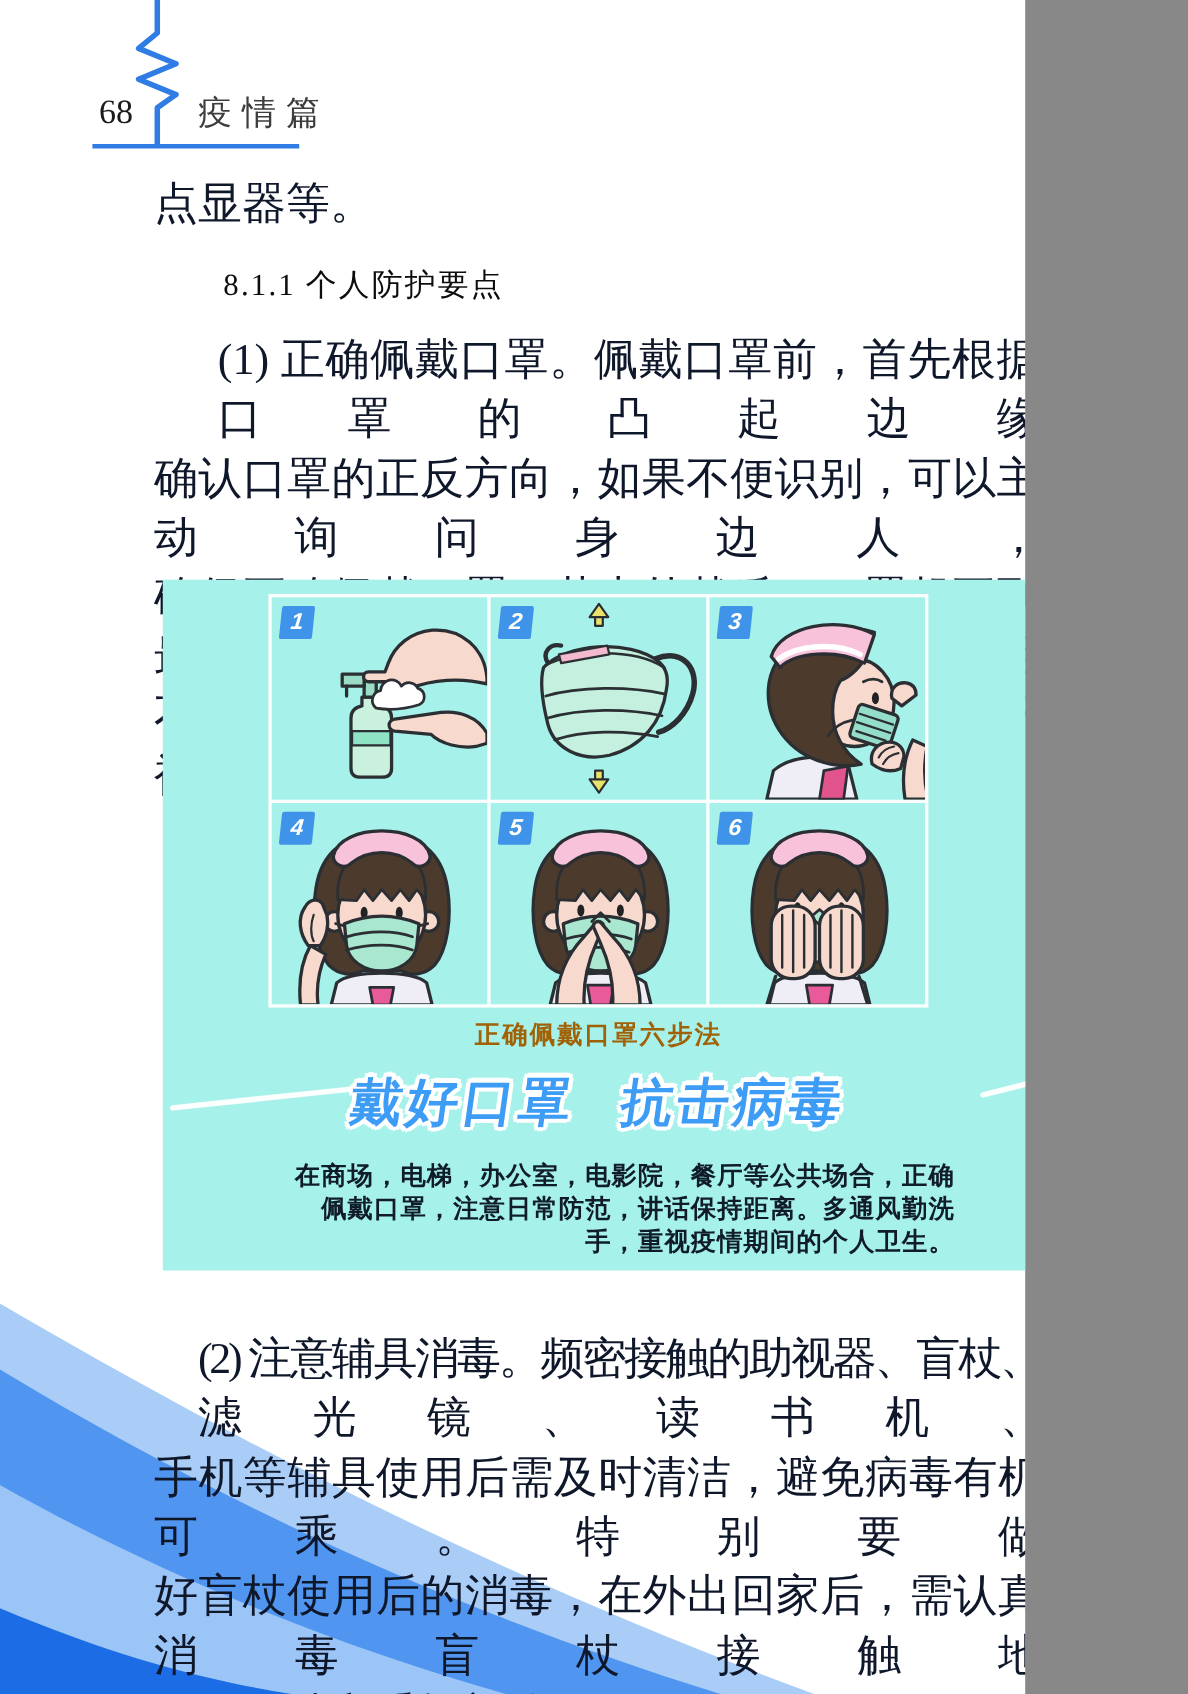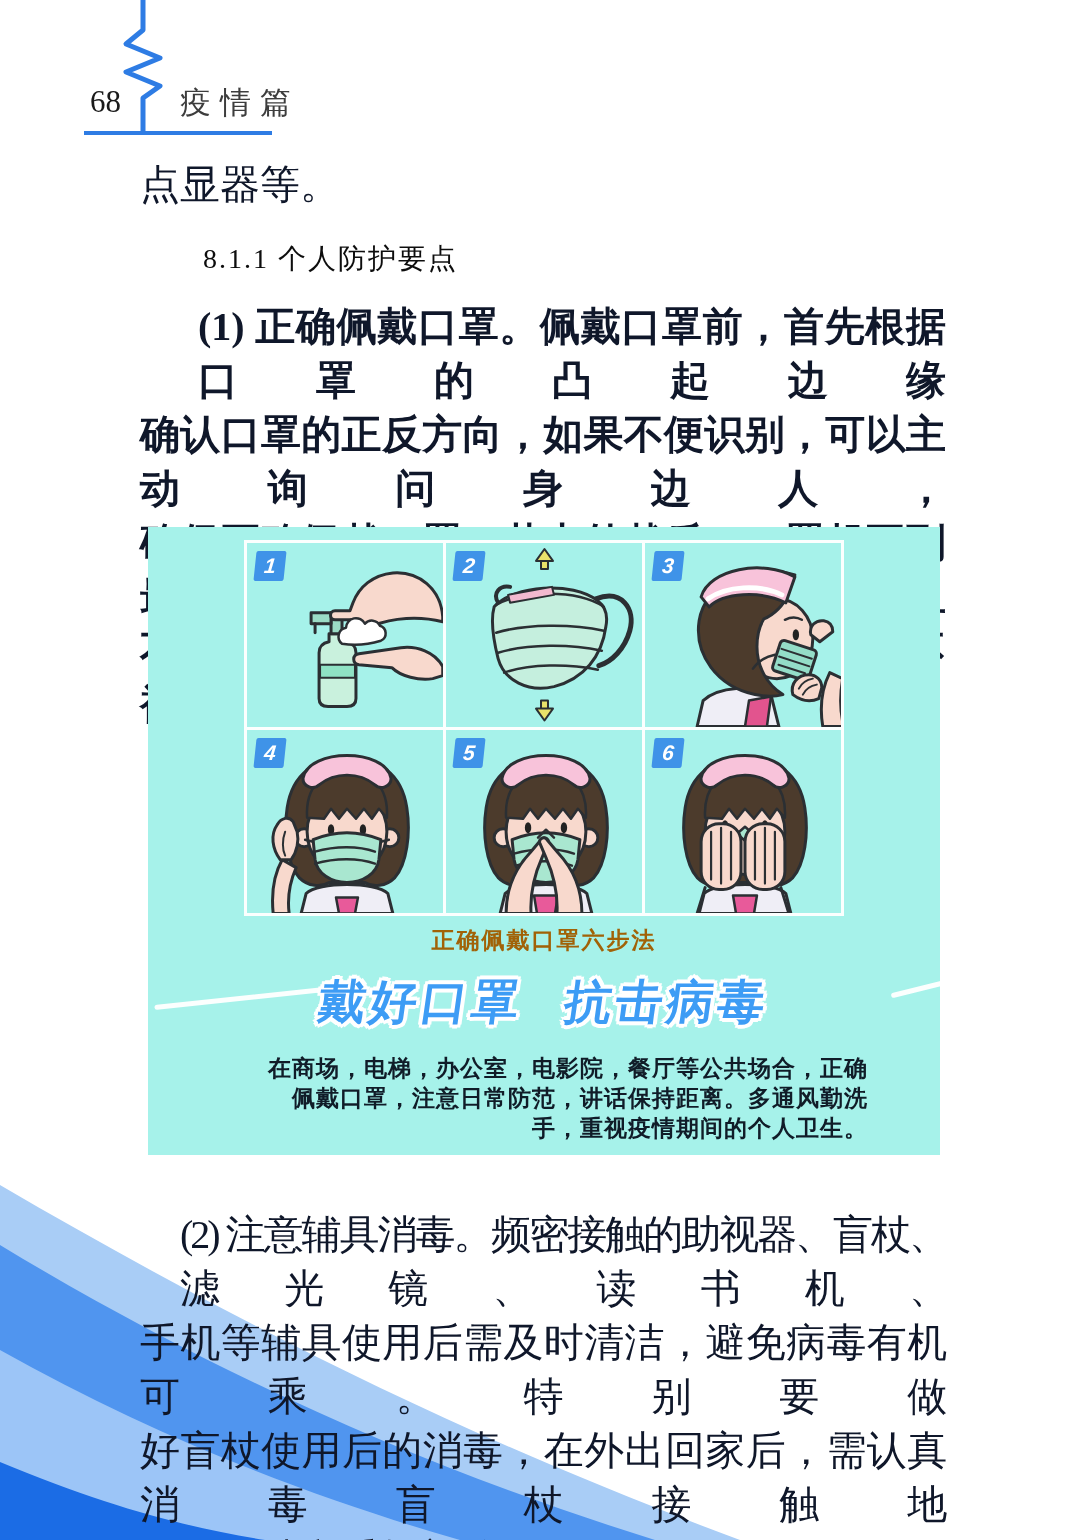--- a/index.html
+++ b/index.html
@@ -1,30 +1,30 @@
 <!DOCTYPE html>
 <html><head>
 <meta charset="utf-8">
 <style>
   html,body{margin:0;padding:0;background:#888;}
-  #page{position:relative;width:1080px;height:1540px;background:#ffffff;overflow:hidden;
+  #page{position:relative;width:932px;height:1540px;background:#ffffff;overflow:hidden;
         font-family:"Liberation Serif", serif;}
 
   
   #hdr-svg{position:absolute;left:0;top:0;z-index:1;}
   #page-num{position:absolute;left:90px;top:84px;font-size:31px;color:#1a1a1a;z-index:2;}
   #chapter{position:absolute;left:180px;top:82px;font-size:31px;color:#3d3d3d;letter-spacing:9px;z-index:2;}
 
   
   .bodytext{position:absolute;left:140px;width:806px;z-index:2;color:#0f172a;
             font-size:40px;line-height:54px;}
   #intro{top:158px;}
   #heading{position:absolute;left:203px;top:240px;font-size:28px;color:#0d0d0d;z-index:2;
            letter-spacing:2px;}
-  #para1{top:300px;font-weight:bold;}
+  #para1{top:300px;}
   #para2{top:1208px;}
   .line{text-align:justify;text-align-last:justify;text-justify:inter-character;word-break:break-all;}
   .line.last{text-align-last:left;}
   .indent{padding-left:58px;box-sizing:border-box;}
   .indent2{padding-left:40px;box-sizing:border-box;}
   .tightA{letter-spacing:-3px;}
   .tightB{letter-spacing:-1.2px;}
 
   
   #poster{position:absolute;left:148px;top:527px;width:792px;height:628px;z-index:2;}

